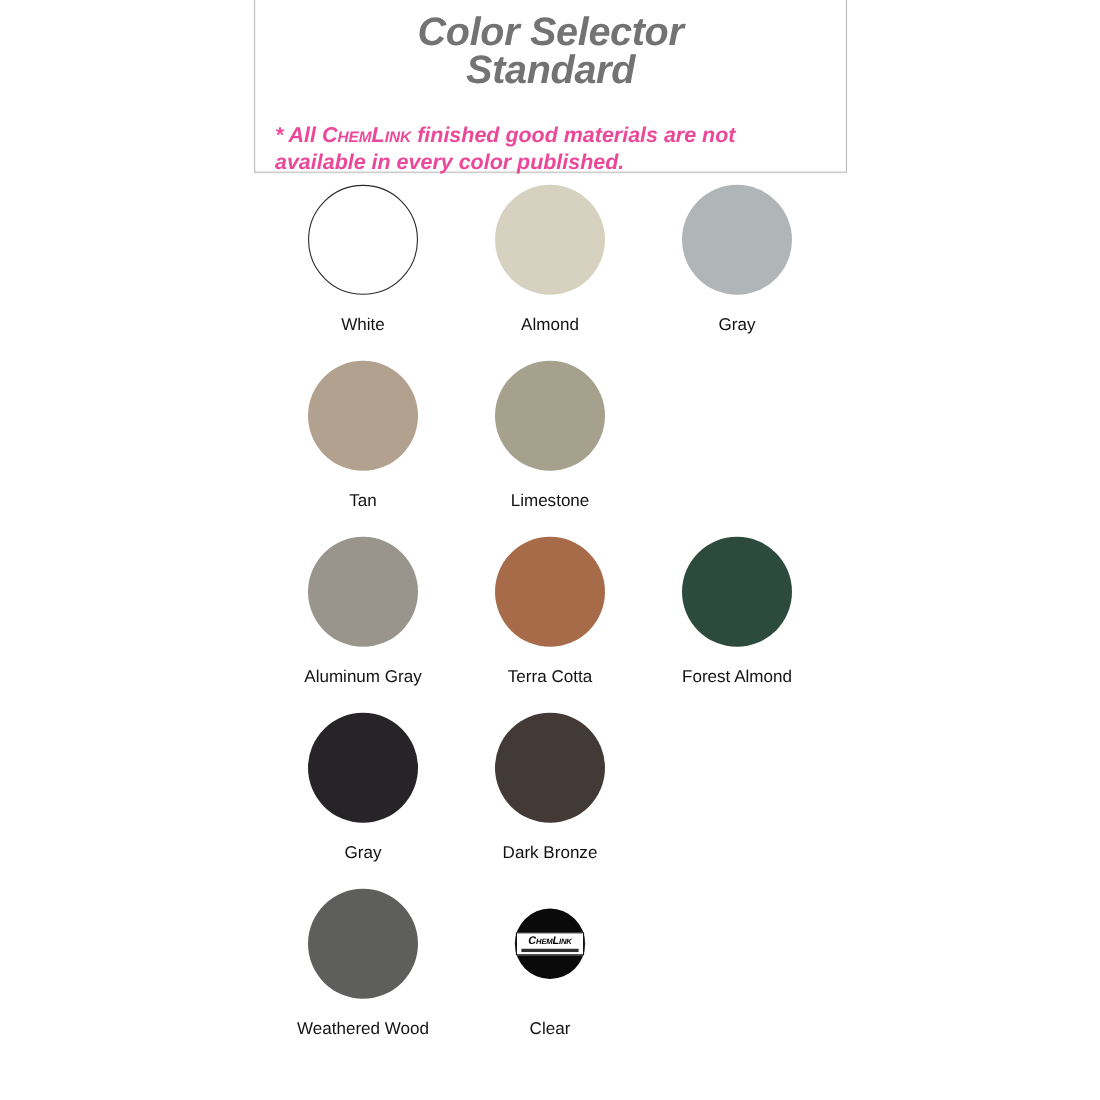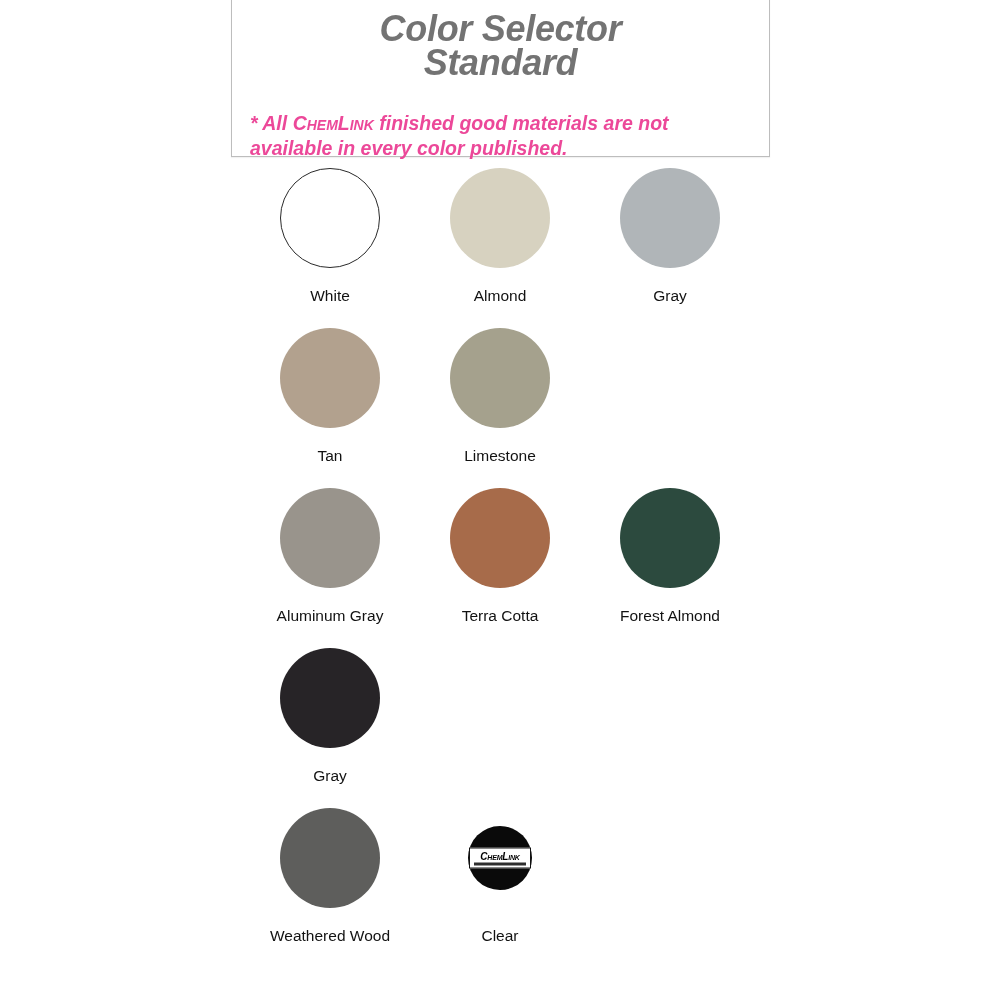--- a/index.html
+++ b/index.html
@@ -196,20 +196,24 @@
       <div class="swatch-cell">
         <div class="swatch-disc" style="background: rgb(44, 74, 62);"></div>
         <div class="swatch-label">Forest Almond</div>
       </div>
     </div>
     <div class="swatch-row">
       <div class="swatch-cell">
         <div class="swatch-disc" style="background: rgb(39, 36, 39);"></div>
         <div class="swatch-label">Gray</div>
       </div>
+      <div class="swatch-cell">
+        <div class="swatch-disc" style="background: rgb(67, 58, 55);"></div>
+        <div class="swatch-label">Dark Bronze</div>
+      </div>
     </div>
     <div class="swatch-row">
       <div class="swatch-cell">
         <div class="swatch-disc" style="background: rgb(94, 94, 92);"></div>
         <div class="swatch-label">Weathered Wood</div>
       </div>
       <div class="swatch-cell">
         <div class="swatch-disc small" style="background: rgb(10, 10, 10);">
           <div class="logo-banner">
             <div class="logo-banner-text">ChemLink</div>

